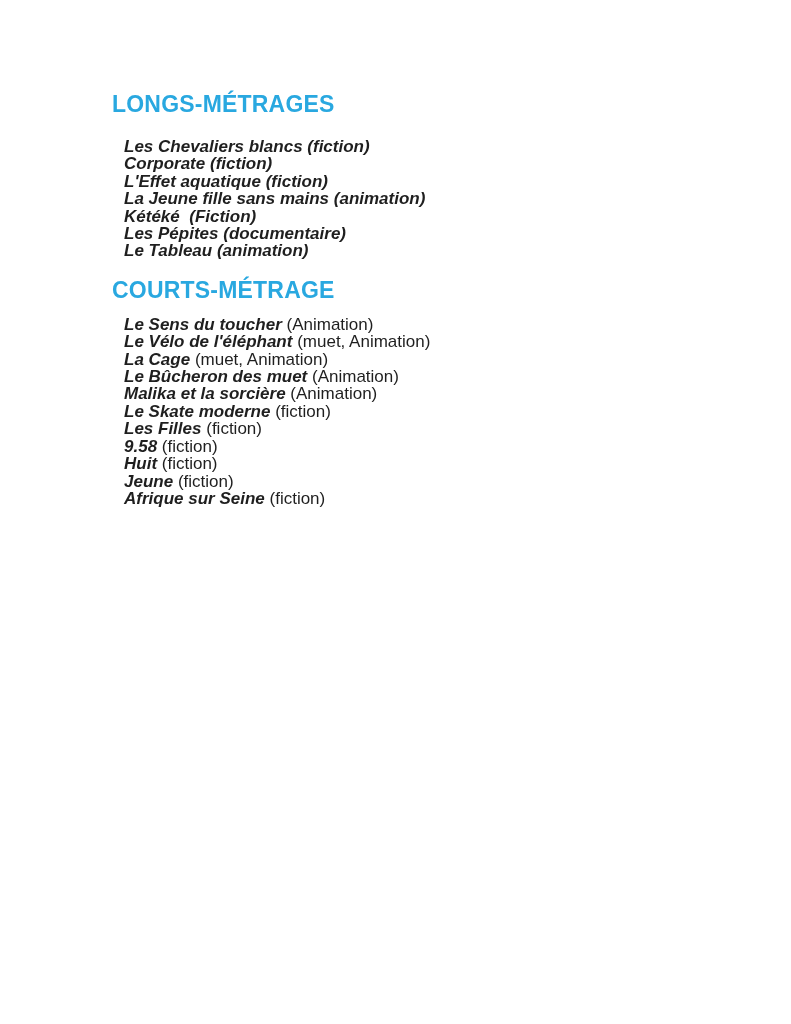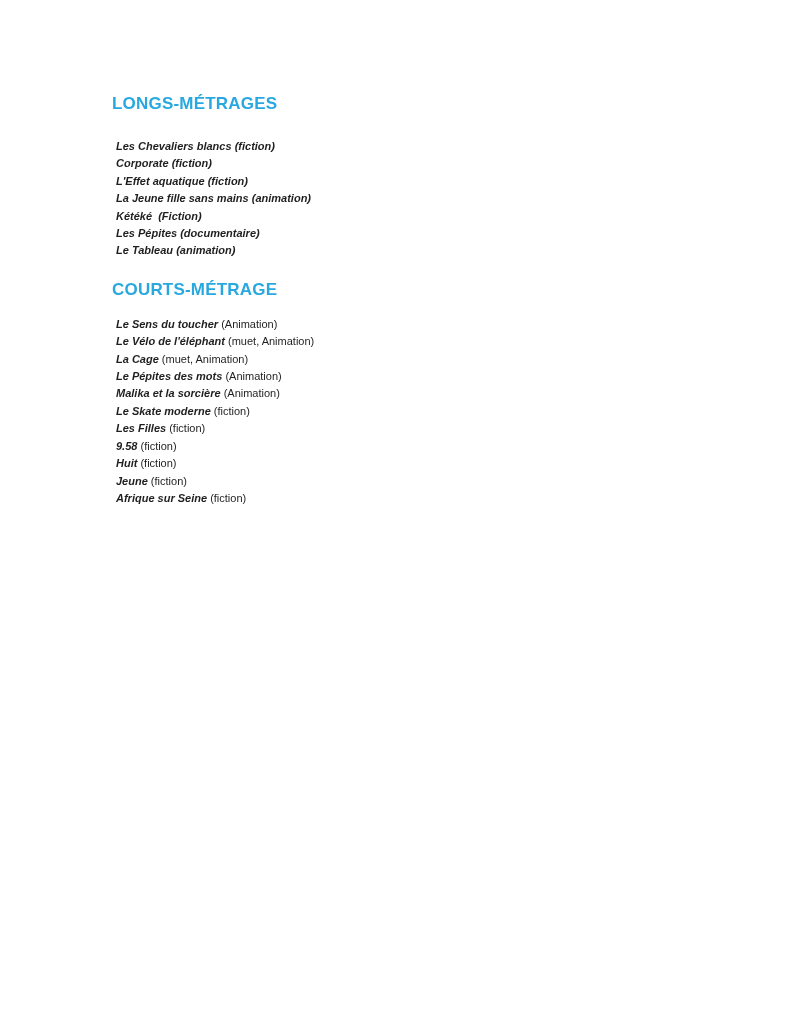--- a/index.html
+++ b/index.html
@@ -17,35 +17,35 @@
     overflow: hidden;
   }
   .content {
     position: absolute;
     left: 112px;
     top: 94px;
     width: 560px;
   }
   .section-heading {
     margin: 0;
-    font-size: 17px;
+    font-size: 23px;
     line-height: 20px;
     font-weight: 700;
     font-style: normal;
     color: #29a8e0;
     letter-spacing: 0.2px;
   }
   .film-section + .film-section {
     margin-top: 20px;
   }
   .film-list {
-    margin: 24px 0 0 4px;
+    margin: 24px 0 0 12px;
     padding: 0;
     list-style: none;
-    font-size: 11px;
+    font-size: 17px;
     line-height: 17.4px;
   }
   .film-section + .film-section .film-list {
     margin-top: 16px;
   }
   .film-item {
     white-space: pre-wrap;
   }
   .film-title {
     font-style: italic;
@@ -78,21 +78,21 @@
           <li class="film-item"><span class="film-title">Les Pépites</span> <span class="film-note">(documentaire)</span></li>
           <li class="film-item"><span class="film-title">Le Tableau</span> <span class="film-note">(animation)</span></li>
         </ul>
       </section>
       <section class="film-section">
         <h2 class="section-heading">COURTS-MÉTRAGE</h2>
         <ul class="film-list notes-upright">
           <li class="film-item"><span class="film-title">Le Sens du toucher</span> <span class="film-note">(Animation)</span></li>
           <li class="film-item"><span class="film-title">Le Vélo de l'éléphant</span> <span class="film-note">(muet, Animation)</span></li>
           <li class="film-item"><span class="film-title">La Cage</span> <span class="film-note">(muet, Animation)</span></li>
-          <li class="film-item"><span class="film-title">Le Pépites des mots</span> <span class="film-note">(Animation)</span></li>
+          <li class="film-item"><span class="film-title">Le Bûcheron des muet</span> <span class="film-note">(Animation)</span></li>
           <li class="film-item"><span class="film-title">Malika et la sorcière</span> <span class="film-note">(Animation)</span></li>
           <li class="film-item"><span class="film-title">Le Skate moderne</span> <span class="film-note">(fiction)</span></li>
           <li class="film-item"><span class="film-title">Les Filles</span> <span class="film-note">(fiction)</span></li>
           <li class="film-item"><span class="film-title">9.58</span> <span class="film-note">(fiction)</span></li>
           <li class="film-item"><span class="film-title">Huit</span> <span class="film-note">(fiction)</span></li>
           <li class="film-item"><span class="film-title">Jeune</span> <span class="film-note">(fiction)</span></li>
           <li class="film-item"><span class="film-title">Afrique sur Seine</span> <span class="film-note">(fiction)</span></li>
         </ul>
       </section>
     </div>

